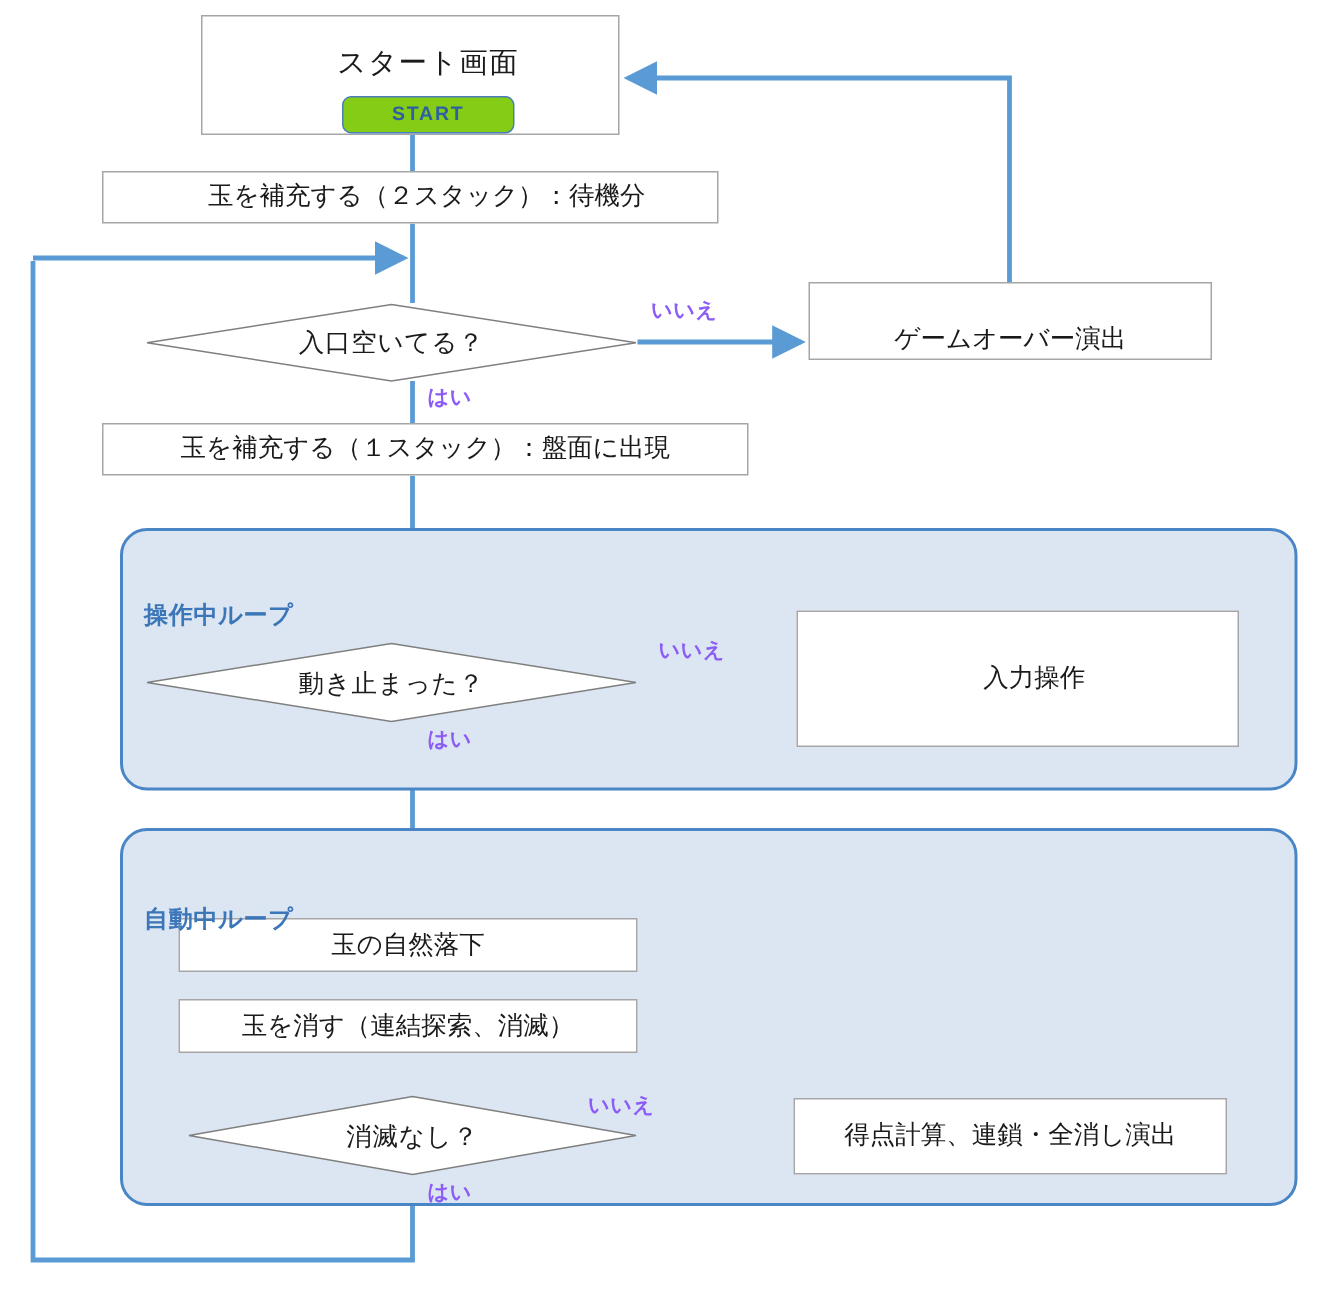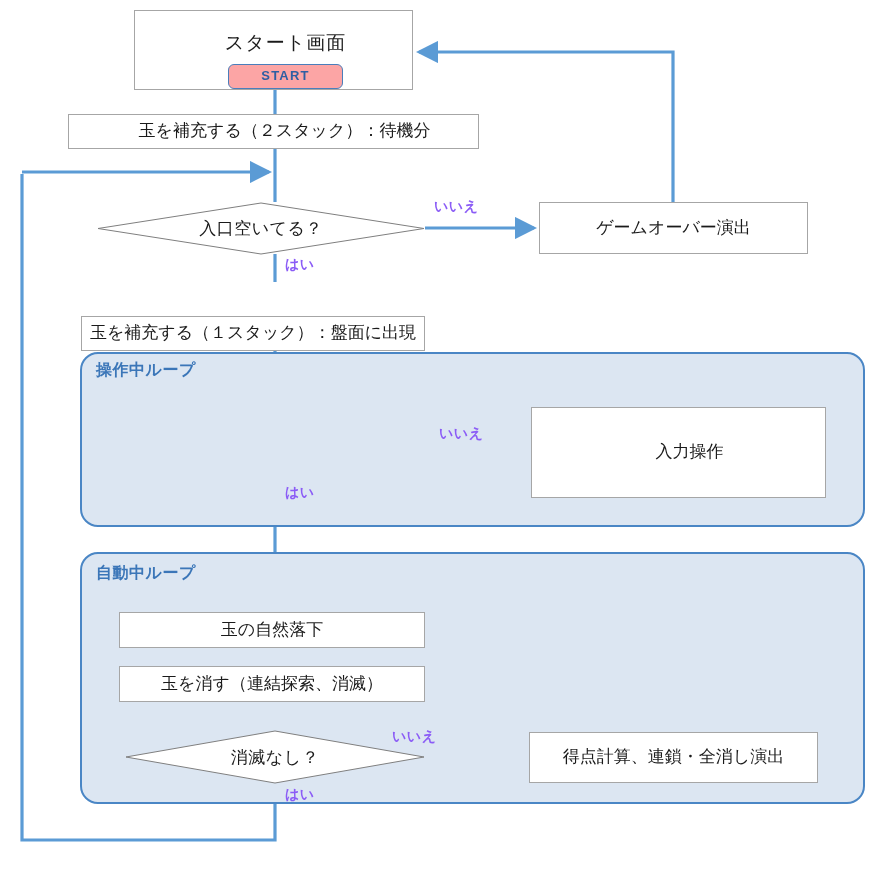--- a/index.html
+++ b/index.html
@@ -52,21 +52,21 @@
     font-size: 19px;
     letter-spacing: 1px;
     color: #1a1a1a;
   }
   .start-button {
     margin-top: 7px;
     width: 113px;
     height: 28px;
     border: 1px solid #4a7ebb;
     border-radius: 6px;
-    background: #fca5a5;
+    background: #84cc16;
     color: #2e5fa3;
     font-size: 13px;
     font-weight: bold;
     letter-spacing: 1.2px;
     display: flex;
     align-items: center;
     justify-content: center;
   }
 
   
@@ -96,20 +96,21 @@
     border-radius: 18px;
     z-index: 1;
   }
   .group-title {
     position: absolute;
     font-size: 16px;
     font-weight: bold;
     color: #3b76b8;
     letter-spacing: 0.5px;
     z-index: 6;
+    margin-top: 40px;
   }
 
   
   .edge-label {
     position: absolute;
     font-size: 14px;
     font-weight: bold;
     color: #8b5cf6;
     letter-spacing: 0.5px;
     white-space: nowrap;
@@ -178,28 +179,34 @@
     <span>玉を補充する（２スタック）：待機分</span>
   </div>
 
   <div class="decision" style="left:97px; top:202px; width:328px; height:53px;">
     <svg width="328" height="53" viewBox="0 0 328 53" xmlns="http://www.w3.org/2000/svg">
       <polygon points="164,1 327,26.5 164,52 1,26.5" fill="#ffffff" stroke="#7f7f7f" stroke-width="1"></polygon>
     </svg>
     <div class="dec-label">入口空いてる？</div>
   </div>
 
-  <div class="node" style="left:539px; top:202px; width:269px; height:52px;">
+  <div class="node" style="left:539px; top:188px; width:269px; height:52px;justify-content:flex-end;">
     <span>ゲームオーバー演出</span>
   </div>
 
-  <div class="node" style="left:81px; top:282px; width:344px; height:35px;margin-top:34px;">
+  <div class="node" style="left:68px; top:282px; width:431px; height:35px;">
     <span>玉を補充する（１スタック）：盤面に出現</span>
   </div>
 
+  <div class="decision" style="left:97px; top:428px; width:328px; height:54px;">
+    <svg width="328" height="54" viewBox="0 0 328 54" xmlns="http://www.w3.org/2000/svg">
+      <polygon points="164,1 327,27 164,53 1,27" fill="#ffffff" stroke="#7f7f7f" stroke-width="1"></polygon>
+    </svg>
+    <div class="dec-label">動き止まった？</div>
+  </div>
 
   <div class="node" style="left:531px; top:407px; width:295px; height:91px;padding-left:22px;">
     <span>入力操作</span>
   </div>
 
   <div class="node" style="left:119px; top:612px; width:306px; height:36px;">
     <span>玉の自然落下</span>
   </div>
 
   <div class="node" style="left:119px; top:666px; width:306px; height:36px;text-align:right;">

